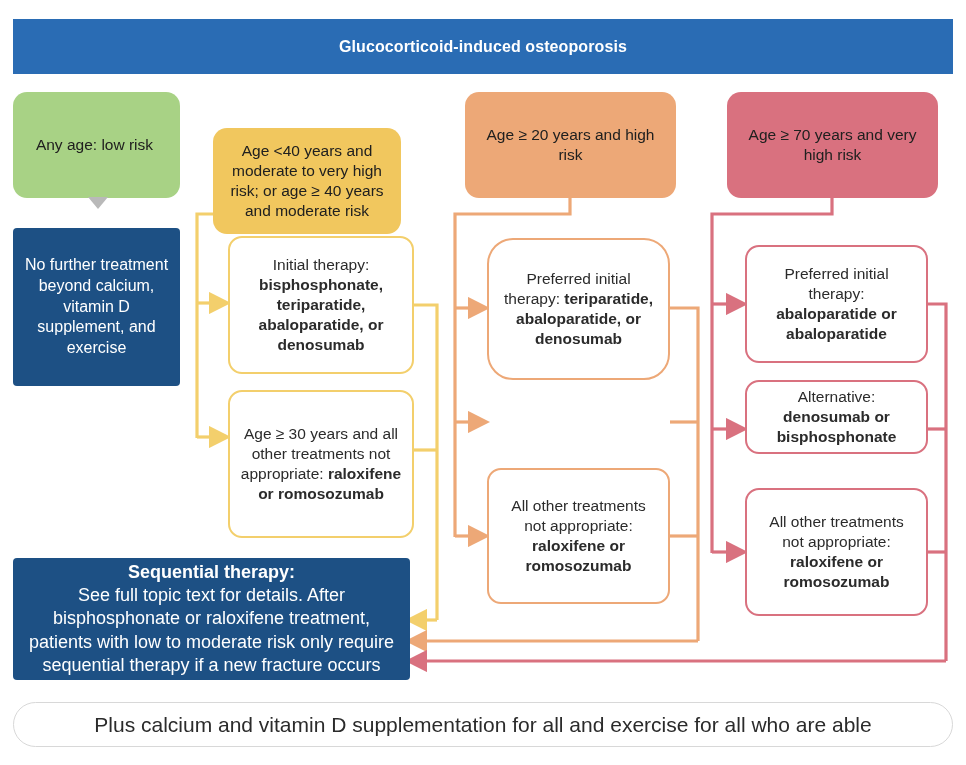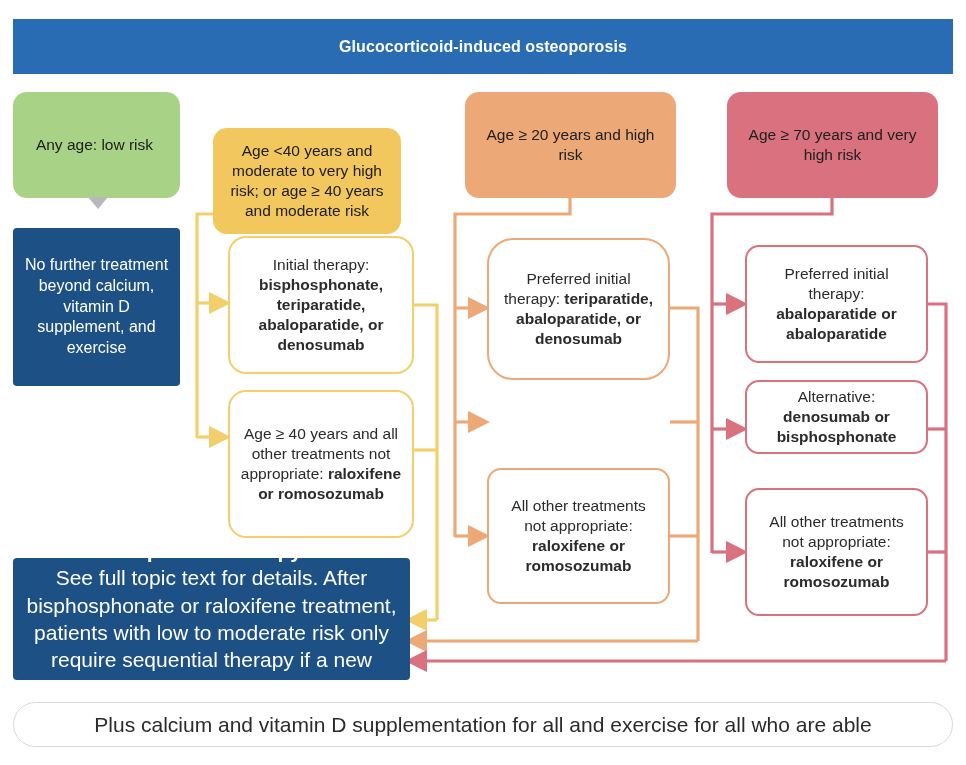--- a/index.html
+++ b/index.html
@@ -53,38 +53,38 @@
   .navy{
     background:#1d5084;
     border-radius:4px;
     color:#ffffff;
     display:flex; align-items:center; justify-content:center;
     text-align:center;
     line-height:1.3;
     padding:16px 10px;
   }
   .navy-nofurther{ left:13px; top:228px; width:167px; height:158px; font-size:16px; }
-  .navy-seq{ left:13px; top:558px; width:397px; height:122px; font-size:21px; padding:12px 12px; }
+  .navy-seq{ left:13px; top:558px; width:397px; height:122px; font-size:18px; padding:12px 12px; }
   .navy-seq .seq-inner{ width:100%; }
   .navy-seq b{ font-weight:700; }
 
   
   .tx{
     background:#ffffff;
     border-radius:14px;
     border:2.5px solid #ccc;
     display:flex; align-items:center; justify-content:center;
     text-align:center;
     color:#2b2b2b;
     font-size:15.5px;
     line-height:1.3;
     padding:6px 10px;
   }
   .tx b{font-weight:700;}
-  .b-yellow{ border-color:#f3cf6c;border-radius:18px; }
+  .b-yellow{ border-color:#f3cf6c; }
   .b-orange{ border-color:#eda877; }
   .b-pink{   border-color:#d9717f; }
 
   
   .tx-y1{ left:228px; top:236px; width:186px; height:138px; }
   .tx-y2{ left:228px; top:390px; width:186px; height:148px; }
   
   .tx-o1{ left:487px; top:238px; width:183px; height:142px;border-radius:26px; }
   .tx-o2{ left:487px; top:393px; width:183px; height:58px;  }
   .tx-o3{ left:487px; top:468px; width:183px; height:136px; }
@@ -171,21 +171,21 @@
   <div class="abs navy navy-nofurther">No further treatment beyond calcium, vitamin D supplement, and exercise</div>
 
   <div class="abs tx b-yellow tx-y1">
     <div>
       <span>Initial therapy:</span>
       <b>bisphosphonate, teriparatide, abaloparatide, or denosumab</b>
     </div>
   </div>
   <div class="abs tx b-yellow tx-y2">
     <div>
-      <span>Age  ≥ 40 years and all other treatments not appropriate:</span>
+      <span>Age  ≥ 30 years and all other treatments not appropriate:</span>
       <b>raloxifene or romosozumab</b>
     </div>
   </div>
 
   <div class="abs tx b-orange tx-o1">
     <div>
       <span>Preferred initial therapy:</span>
       <b>teriparatide, abaloparatide, or denosumab</b>
     </div>
   </div>

